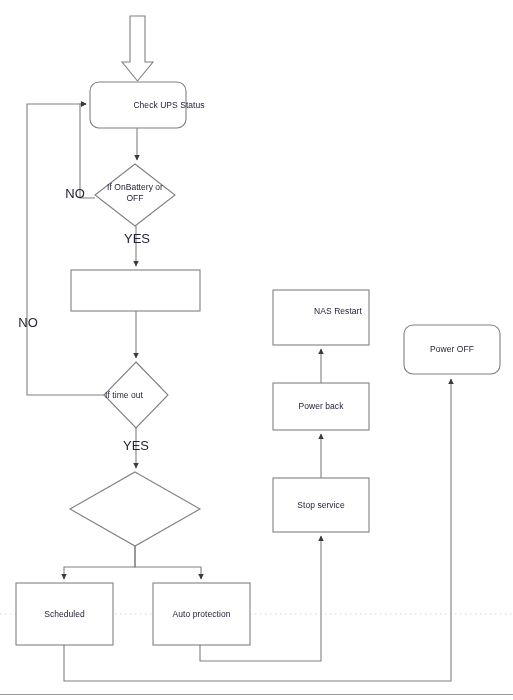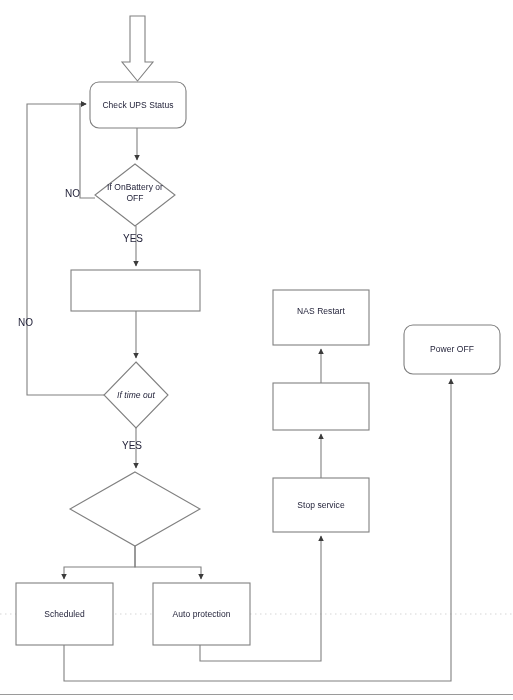--- a/index.html
+++ b/index.html
@@ -32,23 +32,23 @@
     color: #23233a;
     font-size: 8.5px;
     line-height: 11px;
     letter-spacing: 0.05px;
     pointer-events: none;
     white-space: pre-line;
   }
   .edge-label {
     position: absolute;
     color: #23233a;
-    font-size: 10px;
+    font-size: 13px;
     line-height: 10px;
-    text-align: left;
+    text-align: center;
     white-space: nowrap;
   }
   .sheet-edge {
     position: absolute;
     left: 0;
     width: 513px;
     height: 1px;
     background: #9a9a9a;
   }
 </style>
@@ -111,37 +111,38 @@
 
       <path d="M200 645 L200 661 L321 661 L321 536" marker-end="url(#arrow)"></path>
 
       <line x1="321" y1="478" x2="321" y2="434" marker-end="url(#arrow)"></line>
 
       <line x1="321" y1="383" x2="321" y2="349" marker-end="url(#arrow)"></line>
 
     </g>
   </svg>
 
-  <div class="node-label" style="left:90px; top:82px; width:96px; height:46px;">Check UPS Status</div>
+  <div class="node-label" style="left:90px; top:82px; width:96px; height:46px;padding-left:31px;">Check UPS Status</div>
 
   <div class="node-label" style="left:95px; top:178px; width:80px; height:30px;">If OnBattery or
 OFF</div>
 
 
-  <div class="node-label" style="left:104px; top:385px; width:64px; height:20px;font-style:italic;">If time out</div>
+  <div class="node-label" style="left:92px; top:385px; width:64px; height:20px;">If time out</div>
 
 
   <div class="node-label" style="left:16px; top:583px; width:97px; height:62px;">Scheduled</div>
 
   <div class="node-label" style="left:153px; top:583px; width:97px; height:62px;">Auto protection</div>
 
   <div class="node-label" style="left:273px; top:478px; width:96px; height:54px;">Stop service</div>
 
+  <div class="node-label" style="left:273px; top:383px; width:96px; height:47px;">Power back</div>
 
-  <div class="node-label" style="left:273px; top:290px; width:96px; height:42px;">NAS Restart</div>
+  <div class="node-label" style="left:273px; top:290px; width:96px; height:42px;padding-left:17px;">NAS Restart</div>
 
   <div class="node-label" style="left:404px; top:325px; width:96px; height:49px;">Power OFF</div>
 
   <div class="edge-label" style="left:65px; top:189px; width:20px;">NO</div>
 
   <div class="edge-label" style="left:123px; top:234px; width:28px;">YES</div>
 
   <div class="edge-label" style="left:18px; top:318px; width:20px;">NO</div>
 
   <div class="edge-label" style="left:122px; top:441px; width:28px;">YES</div>

